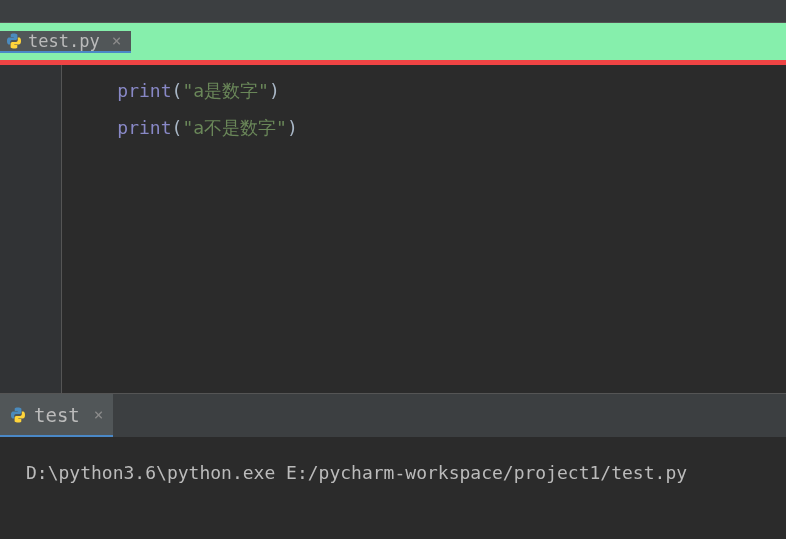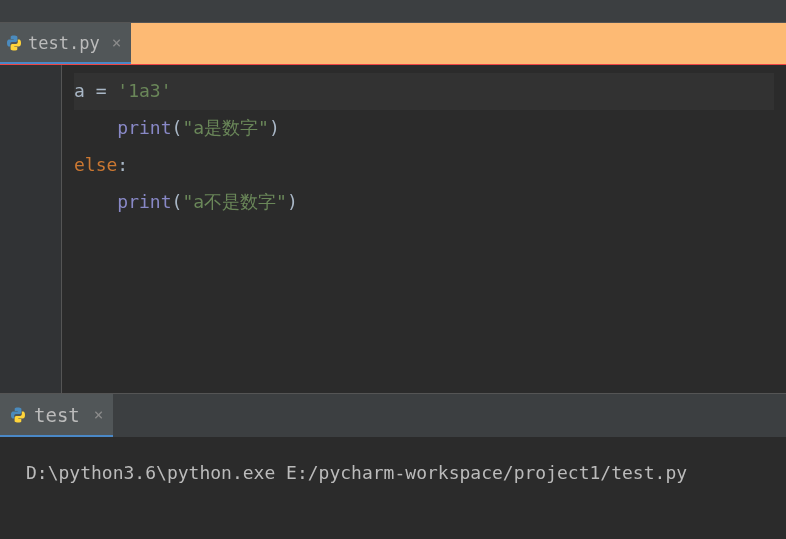--- a/index.html
+++ b/index.html
@@ -16,23 +16,24 @@
       height: 539px;
       overflow: hidden;
     }
     .top-bar {
       height: 23px;
       background: #3c3f41;
       border-bottom: 1px solid #555;
     }
     .tab-row {
       display: flex;
-      background: #fdba74;
+      background: #86efac;
       height: 42px;
-      border-bottom: 1px solid #ef4444;
+      border-bottom: 5px solid #ef4444;
+      align-items: center;
     }
     .tab-row .file-tab {
       display: flex;
       align-items: center;
       padding: 0 10px 0 6px;
       background: #515658;
       gap: 6px;
       border-bottom: 2px solid #4a88c7;
     }
     .tab-row .file-tab .py-icon {
@@ -134,23 +135,21 @@
       </svg>
     </span>
     <span class="tab-label">test.py</span>
     <span class="tab-close">×</span>
   </div>
 </div>
 
 <div class="editor-area">
   <div class="gutter"></div>
   <div class="code-area">
-    <div class="code-line highlighted-line"><span class="ident">a</span><span class="op"> = </span><span class="string">'1a3'</span></div>
     <div class="code-line">    <span class="builtin">print</span><span class="op">(</span><span class="string">"a是数字"</span><span class="op">)</span></div>
-    <div class="code-line"><span class="keyword">else</span><span class="op">:</span></div>
     <div class="code-line">    <span class="builtin">print</span><span class="op">(</span><span class="string">"a不是数字"</span><span class="op">)</span></div>
   </div>
 </div>
 
 <div class="console-tab-row">
   <div class="console-tab">
     <span class="py-icon">
       <svg class="py-logo-svg" viewBox="0 0 16 16" width="16" height="16">
         <path d="M7.5 0.5c-3 0-2.8 1.3-2.8 1.3v2.2h3v0.5H3.3s-2.3-0.3-2.3 3.4c0 3.7 2 3.5 2 3.5h1.2V9.1s-0.1-2 2-2h3.3s1.9 0 1.9-1.8V2.1S11.7 0.5 7.5 0.5z" fill="#4b8bbe"></path>
         <path d="M8.5 15.5c3 0 2.8-1.3 2.8-1.3V12h-3v-0.5h4.4s2.3 0.3 2.3-3.4c0-3.7-2-3.5-2-3.5h-1.2v2.3s0.1 2-2 2H6.5s-1.9 0-1.9 1.8v3.2s-0.3 1.6 3.9 1.6z" fill="#ffd43b"></path>

